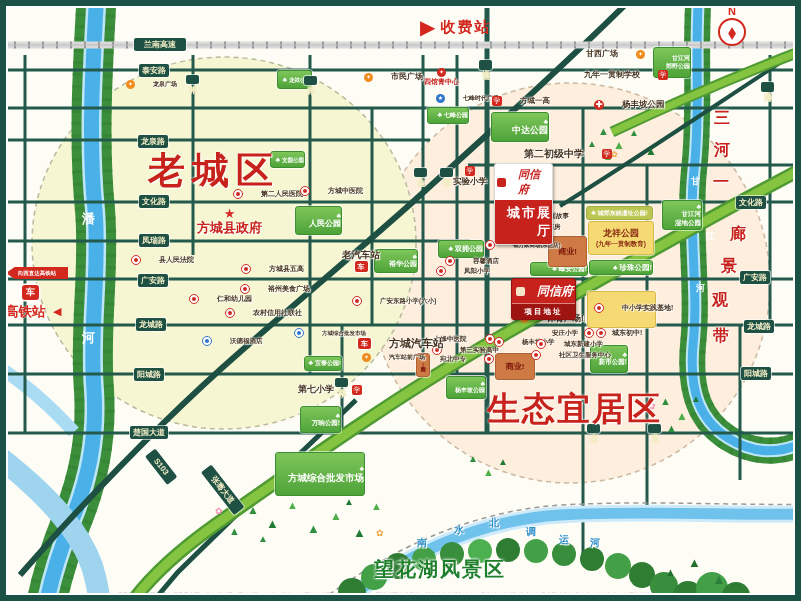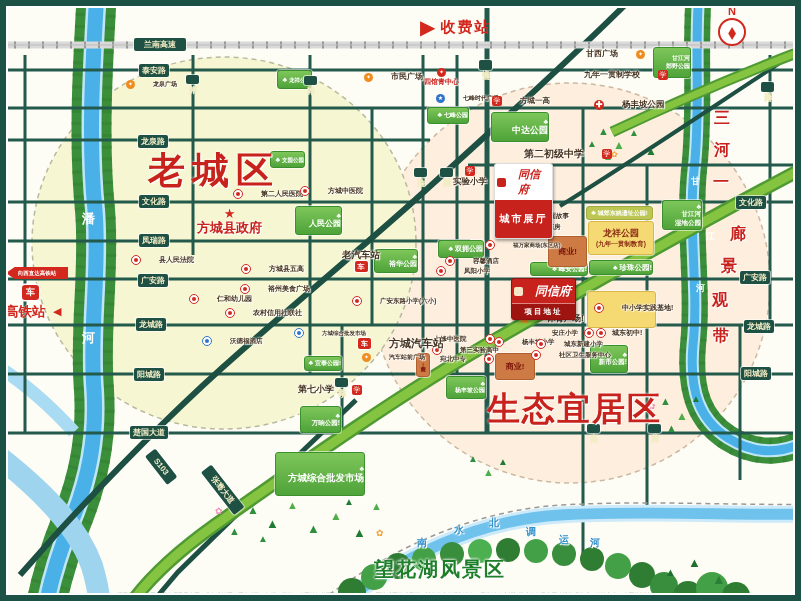--- a/index.html
+++ b/index.html
@@ -72,29 +72,29 @@
       text-shadow:0 0 2px #fff;}
   .hsr-arrow{position:absolute;left:53px;top:305px;color:#d2281e;font-size:11px;z-index:40;}
 
   .zone{position:absolute;font-weight:700;color:#c8221d;z-index:20;text-shadow:1px 1px 0 #fff,0 0 3px #fff;}
   .zone-old{left:148px;top:146px;font-size:37px;letter-spacing:7px;}
   .zone-eco{left:487px;top:387px;font-size:33px;letter-spacing:2px;}
   .scenic{position:absolute;left:374px;top:556px;font-size:20px;font-weight:900;color:#1e7f2a;z-index:45;
       text-shadow:0 0 3px #fff,0 0 3px #fff,1px 1px 0 #fff;letter-spacing:2px;}
 
   .marker{position:absolute;z-index:45;border-radius:3px;box-shadow:1px 2px 3px rgba(0,0,0,.35);}
-  .m-top{display:flex;align-items:center;justify-content:flex-start;gap:12px;}
+  .m-top{display:flex;align-items:center;justify-content:flex-end;gap:12px;}
   .m-brand{font-family:"DejaVu Serif",serif;font-weight:700;font-style:italic;}
   .seal{width:9px;height:9px;border-radius:2px;flex:0 0 auto;}
   .showroom{left:494px;top:163px;width:57px;background:#fff;border:1px solid #ddd;}
   .showroom .m-top{padding:3px 2px;}
   .showroom .m-brand{color:#c8221d;font-size:11px;}
   .showroom .seal{background:#c8221d;}
-  .showroom .m-band{background:#c8221d;color:#fff;font-size:10px;font-weight:700;text-align:center;
-      padding:12px 0;border-radius:0 0 2px 2px;letter-spacing:2px;}
+  .showroom .m-band{background:#c8221d;color:#fff;font-size:13px;font-weight:700;text-align:right;
+      padding:4px 0;border-radius:0 0 2px 2px;letter-spacing:2px;}
   .site{left:511px;top:278px;width:63px;background:#c8221d;border:1px solid #8e120f;}
   .site .m-top{padding:4px 2px 3px;border-bottom:1px solid rgba(255,255,255,.45);}
   .site .m-brand{color:#fff;font-size:12px;}
   .site .seal{background:#f5e6c8;}
   .site .m-band{background:#9e1410;color:#fff;font-size:7.5px;font-weight:700;text-align:center;
       padding:2.5px 0;letter-spacing:2px;border-radius:0 0 2px 2px;}
 
   .footer-line{position:absolute;left:10px;right:10px;bottom:2px;font-size:5.5px;color:#88958d;
       text-align:center;z-index:50;white-space:nowrap;overflow:hidden;}
 </style>

